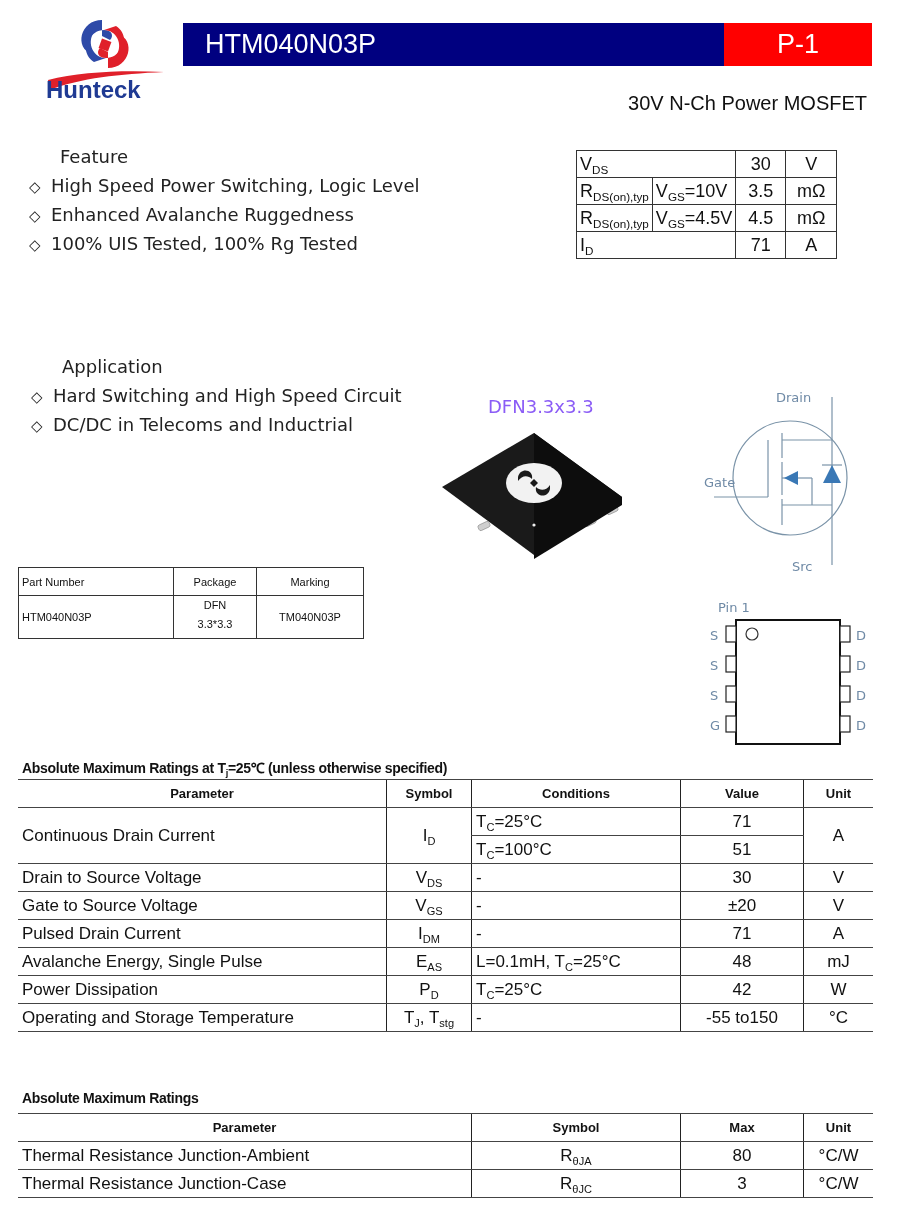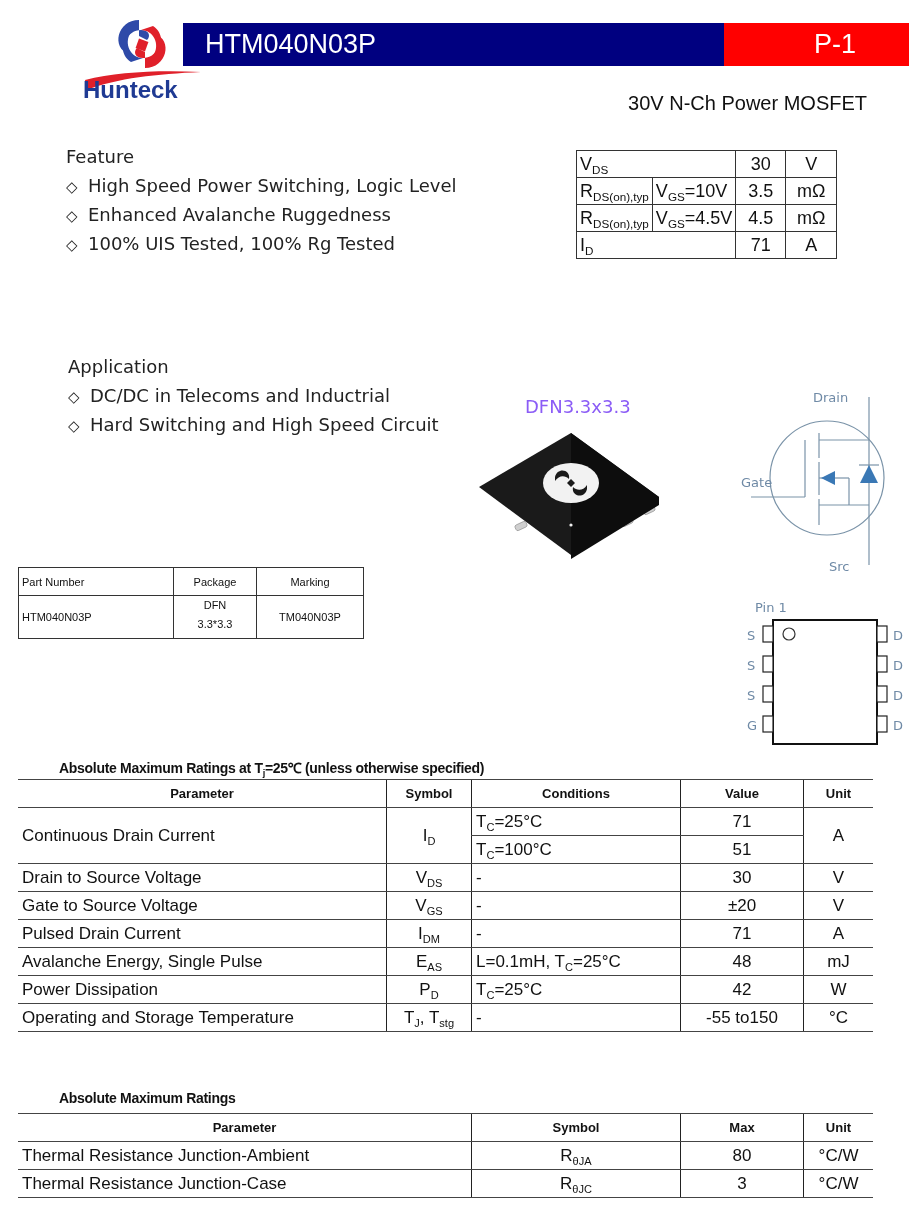--- a/index.html
+++ b/index.html
@@ -1,25 +1,25 @@
 <!DOCTYPE html>
 <html><head>
 <meta charset="utf-8">
 <style>
   html, body { margin:0; padding:0; background:#ffffff; }
   body { width:914px; height:1217px; position:relative; overflow:hidden; color:#111; font-family:"Liberation Sans", sans-serif; }
-  .abs { position:absolute;padding-left:37px; }
+  .abs { position:absolute; }
   
   #logo { left:40px; top:10px; width:130px; height:95px; }
   #title-bar { left:183px; top:23px; width:541px; height:43px; background:#000080; color:#fff; font-size:27px; line-height:43px; padding-left:22px; box-sizing:border-box; }
   #page-tag { left:724px; top:23px; width:148px; height:43px; background:#ff0000; color:#fff; font-size:27px; line-height:43px; text-align:center; }
   #subtitle { right:47px; top:92px; font-size:20px; color:#111; }
   
   .sec { font-family:"DejaVu Sans", sans-serif; font-size:18px; color:#222; }
-  .sec .h { margin-bottom:4px; }
+  .sec .h { margin-bottom:4px;margin-left:31px; }
   .sec .li { line-height:28px; white-space:nowrap; }
   .sec .bul { display:inline-block; width:22px; font-size:15px; }
   #features { left:29px; top:146px; }
   #applications { left:31px; top:356px; }
   #features .h, #applications .h { line-height:22px; }
   
   table { border-collapse:collapse; }
   #spec-table { left:576px; top:150px; font-size:18px; }
   #spec-table td { border:1px solid #333; height:26px; padding:0 3px; white-space:nowrap; }
   #spec-table td.v { text-align:center; width:43px; }
@@ -95,22 +95,22 @@
   <tr>
     <td colspan="2"><span>I</span><sub>D</sub></td>
     <td class="v">71</td>
     <td class="u">A</td>
   </tr>
 </tbody>
   </table>
 
 <div id="applications" class="abs sec">
   <div class="h">Application</div>
+  <div class="li"><span class="bul">◇</span><span>Hard Switching and High Speed Circuit</span></div>
   <div class="li"><span class="bul">◇</span><span>DC/DC in Telecoms and Inductrial</span></div>
-  <div class="li"><span class="bul">◇</span><span>Hard Switching and High Speed Circuit</span></div>
 </div>
 
 <div id="pkg-label" class="abs">DFN3.3x3.3</div>
 <div id="pkg-img" class="abs">
   <svg width="190" height="135" viewBox="0 0 190 135">
     <g fill="#cfcfcf" stroke="#888" stroke-width="0.6">
       <rect x="40" y="98" width="12" height="6" rx="2" transform="rotate(-25 46 101)"></rect>
       <rect x="98" y="118" width="12" height="6" rx="2" transform="rotate(-25 104 121)"></rect>
       <rect x="122" y="106" width="12" height="6" rx="2" transform="rotate(-25 128 109)"></rect>
       <rect x="146" y="94" width="12" height="6" rx="2" transform="rotate(-25 152 97)"></rect>

